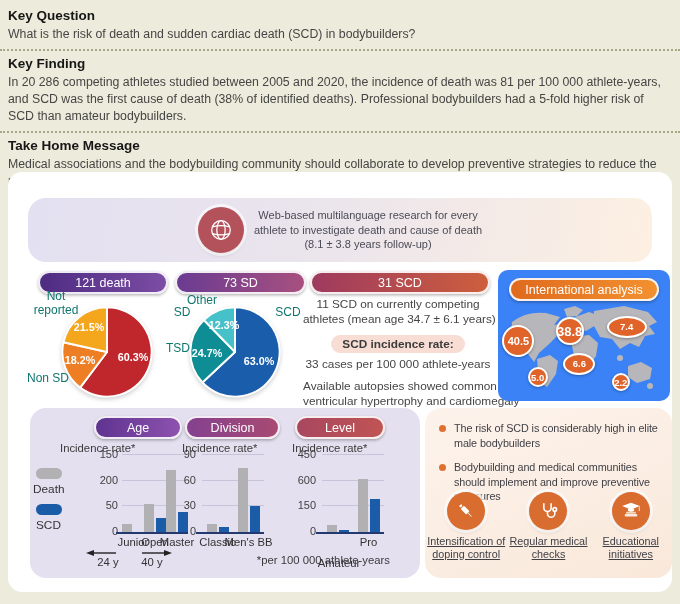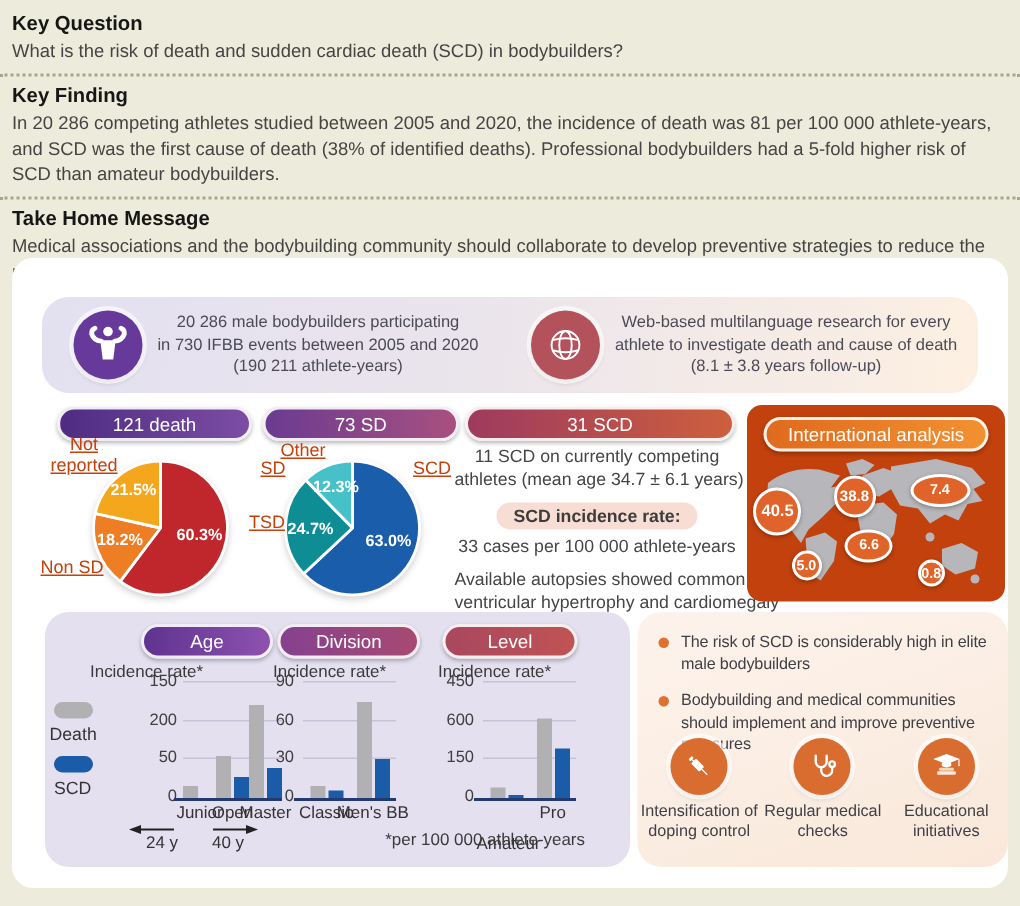--- a/index.html
+++ b/index.html
@@ -49,32 +49,32 @@
   .pill-death{left:30px;top:99px;width:130px;background:linear-gradient(90deg,#4e2c82,#7c4da4);}
   .pill-sd{left:167px;top:99px;width:131px;background:linear-gradient(90deg,#6a3b92,#a8507f);}
   .pill-scd{left:302px;top:99px;width:180px;background:linear-gradient(90deg,#9e3a5f,#cd5f3d);}
   .pill-intl{left:11px;top:8px;width:150px;background:linear-gradient(90deg,#e06a1e,#f29130);position:absolute;}
   .pill-age{left:64px;top:8px;width:88px;background:linear-gradient(90deg,#5f3390,#8d52ae);}
   .pill-division{left:155px;top:8px;width:95px;background:linear-gradient(90deg,#84418f,#a84a72);}
   .pill-level{left:265px;top:8px;width:90px;background:linear-gradient(90deg,#a8475f,#c05454);}
 
   
   .pie-svg{position:absolute;width:96px;height:96px;filter:drop-shadow(0 2px 2px rgba(0,0,0,.18));}
-  .pie-label{position:absolute;font-size:12px;color:#c2410c;text-align:center;line-height:1.15;text-decoration:underline;}
+  .pie-label{position:absolute;font-size:12px;color:#0f766e;text-align:center;line-height:1.15;}
   .pie-pct{position:absolute;width:38px;text-align:center;font-size:10.8px;font-weight:bold;color:#fff;}
 
   
   .scd-block{position:absolute;left:295px;top:125px;width:190px;text-align:center;}
   .scd-line{font-size:11.8px;color:#454545;white-space:nowrap;line-height:1.3;}
   .rate-pill{display:inline-block;margin:7px 0 4px;padding:2px 11px;border-radius:10px;
     background:#f7ddd4;font-size:11.8px;font-weight:bold;color:#3c3c3c;white-space:nowrap;}
 
   
   .intl-panel{position:absolute;left:490px;top:98px;width:172px;height:131px;
-    background:#c2410c;border-radius:10px;}
+    background:#3b82f6;border-radius:10px;}
   .map-wrap{position:absolute;left:6px;top:32px;width:160px;height:92px;}
   .map-dot{position:absolute;border-radius:50%;background:#e0632a;
     border:2px solid #fff;box-sizing:border-box;box-shadow:0 1px 3px rgba(0,0,0,.3);
     color:#fff;font-weight:bold;display:flex;align-items:center;justify-content:center;}
 
   
   .charts-panel{position:absolute;left:22px;top:236px;width:390px;height:170px;
     background:#e4e0f0;border-radius:16px;}
   .take-panel{position:absolute;left:417px;top:236px;width:247px;height:170px;
     background:linear-gradient(160deg,#fdf3ec,#f9e8da);border-radius:16px;}
@@ -94,56 +94,41 @@
   .legend-label{position:absolute;font-size:11.8px;color:#333;width:40px;}
   .range-label{position:absolute;font-size:11.3px;color:#333;text-align:center;}
   .footnote{position:absolute;right:30px;top:146px;font-size:11.3px;color:#3a3a3a;white-space:nowrap;}
 
   .bullet-row{position:absolute;left:14px;width:222px;display:flex;gap:8px;}
   .bullet-dot{width:7px;height:7px;border-radius:50%;background:#e0702f;margin-top:4px;flex:0 0 auto;}
   .bullet-text{font-size:10.8px;line-height:1.35;color:#3f3f46;letter-spacing:-0.1px;}
   .actions{position:absolute;left:0;top:84px;width:247px;display:flex;}
   .action-col{flex:1;display:flex;flex-direction:column;align-items:center;}
   .action-col .circ-icon{width:38px;height:38px;}
-  .action-caption{margin-top:5px;font-size:10.8px;line-height:1.2;color:#3f3f46;text-align:center;width:80px;}
+  .action-caption{margin-top:5px;font-size:10.8px;line-height:1.2;color:#3f3f46;text-align:center;width:80px;text-decoration:underline;}
 
   svg{display:block;}
 </style>
 </head>
 <body>
 
 <div class="top-wrap">
   <div class="sec-title">Key Question</div>
   <div class="sec-text">What is the risk of death and sudden cardiac death (SCD) in bodybuilders?</div>
   <div class="dotted"></div>
   <div class="sec-title">Key Finding</div>
   <div class="sec-text">In 20 286 competing athletes studied between 2005 and 2020, the incidence of death was 81 per 100 000 athlete-years, and SCD was the first cause of death (38% of identified deaths). Professional bodybuilders had a 5-fold higher risk of SCD than amateur bodybuilders.</div>
   <div class="dotted"></div>
   <div class="sec-title">Take Home Message</div>
   <div class="sec-text">Medical associations and the bodybuilding community should collaborate to develop preventive strategies to reduce the risk of sudden death and promote safe sports participation by implementing anti-doping policies, medical checks, and educational programmes.</div>
 </div>
 
 <div class="panel">
 
   <div class="banner">
-    <div class="banner-half">
-      <div class="circ-icon circ-purple">
-        <svg width="32" height="32" viewBox="0 0 100 100">
-          <circle cx="50" cy="22" r="10" fill="#fff"></circle>
-          <path d="M34,40 h32 l-5,40 h-22 z" fill="#fff"></path>
-          <path d="M36,42 Q20,40 16,27 Q15,18 23,15" stroke="#fff" stroke-width="10" fill="none" stroke-linecap="round"></path>
-          <path d="M64,42 Q80,40 84,27 Q85,18 77,15" stroke="#fff" stroke-width="10" fill="none" stroke-linecap="round"></path>
-        </svg>
-      </div>
-      <div class="banner-lines">
-        <div>20 286 male bodybuilders participating</div>
-        <div>in 730 IFBB events between 2005 and 2020</div>
-        <div>(190 211 athlete-years)</div>
-      </div>
-    </div>
     <div class="banner-half">
       <div class="circ-icon circ-maroon">
         <svg width="32" height="32" viewBox="0 0 100 100" fill="none" stroke="#fff" stroke-width="4">
           <circle cx="50" cy="50" r="29"></circle>
           <ellipse cx="50" cy="50" rx="13" ry="29"></ellipse>
           <path d="M23,40 Q50,32 77,40"></path>
           <path d="M23,61 Q50,69 77,61"></path>
         </svg>
       </div>
       <div class="banner-lines">
@@ -202,25 +187,25 @@
           <path d="M71,15 l14,-5 11,4 -4,9 -10,6 -11,-2 z"></path>
           <path d="M68,35 l17,-2 9,8 -2,13 -9,13 -6,2 -6,-11 -3,-14 z"></path>
           <path d="M90,9 l30,-5 24,6 9,10 -8,4 6,8 -10,2 -6,11 -9,-4 -10,6 -8,-10 -12,-2 -6,-11 z"></path>
           <path d="M124,64 l13,-4 11,6 -2,11 -13,4 -9,-6 z"></path>
           <circle cx="146" cy="84" r="3"></circle>
           <circle cx="116" cy="56" r="3"></circle>
         </g>
       </svg>
       <div style="position:absolute;left:0;top:0;width:100%;height:100%;">
           <div class="map-dot" style="left: 9%; top: 42%; width: 32px; height: 32px; margin-left: -16px; margin-top: -16px; font-size: 11px;">40.5</div>
-          <div class="map-dot" style="left: 41%; top: 32%; width: 28px; height: 28px; margin-left: -14px; margin-top: -14px; font-size: 10px;">38.8</div>
+          <div class="map-dot" style="left: 41%; top: 32%; width: 28px; height: 28px; margin-left: -14px; margin-top: -14px; font-size: 13px;">38.8</div>
           <div class="map-dot" style="left: 71%; top: 27%; width: 40px; height: 22px; margin-left: -11px; margin-top: -11px; font-size: 9.5px;">7.4</div>
           <div class="map-dot" style="left: 44%; top: 67%; width: 32px; height: 22px; margin-left: -11px; margin-top: -11px; font-size: 9.5px;">6.6</div>
           <div class="map-dot" style="left: 21%; top: 82%; width: 20px; height: 20px; margin-left: -10px; margin-top: -10px; font-size: 9.5px;">5.0</div>
-          <div class="map-dot" style="left: 73%; top: 87%; width: 18px; height: 18px; margin-left: -9px; margin-top: -9px; font-size: 9.5px;">0.8</div>
+          <div class="map-dot" style="left: 73%; top: 87%; width: 18px; height: 18px; margin-left: -9px; margin-top: -9px; font-size: 9.5px;">2.2</div>
         </div>
     </div>
   </div>
 
   <div class="charts-panel">
     <div class="legend-swatch" style="left:6px;top:60px;background:#b1b1b3"></div>
     <div class="legend-label" style="left:3px;top:74px">Death</div>
     <div class="legend-swatch" style="left:6px;top:96px;background:#1a5ca8"></div>
     <div class="legend-label" style="left:6px;top:110px">SCD</div>
 

